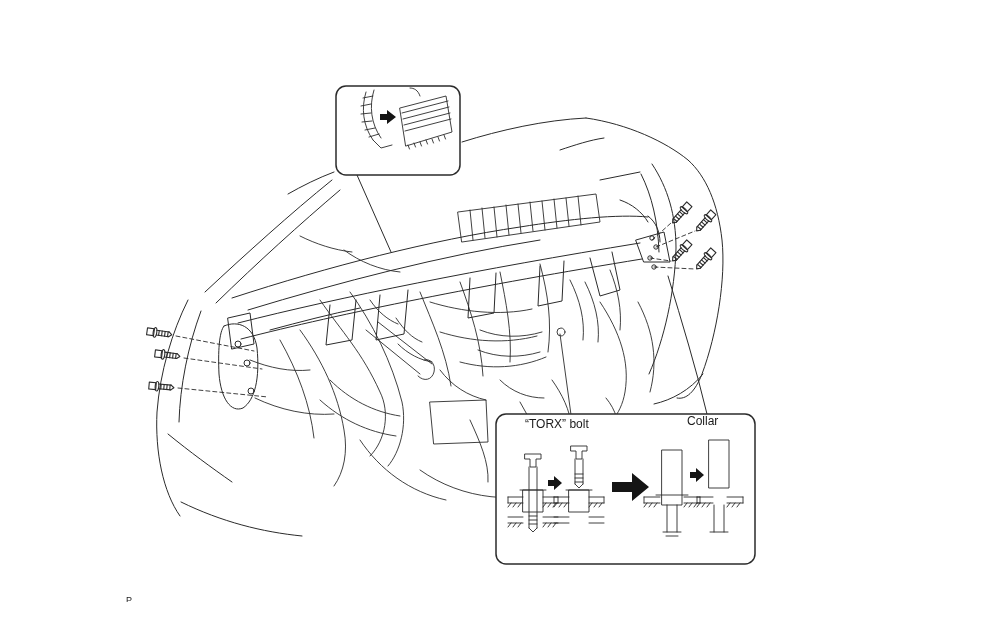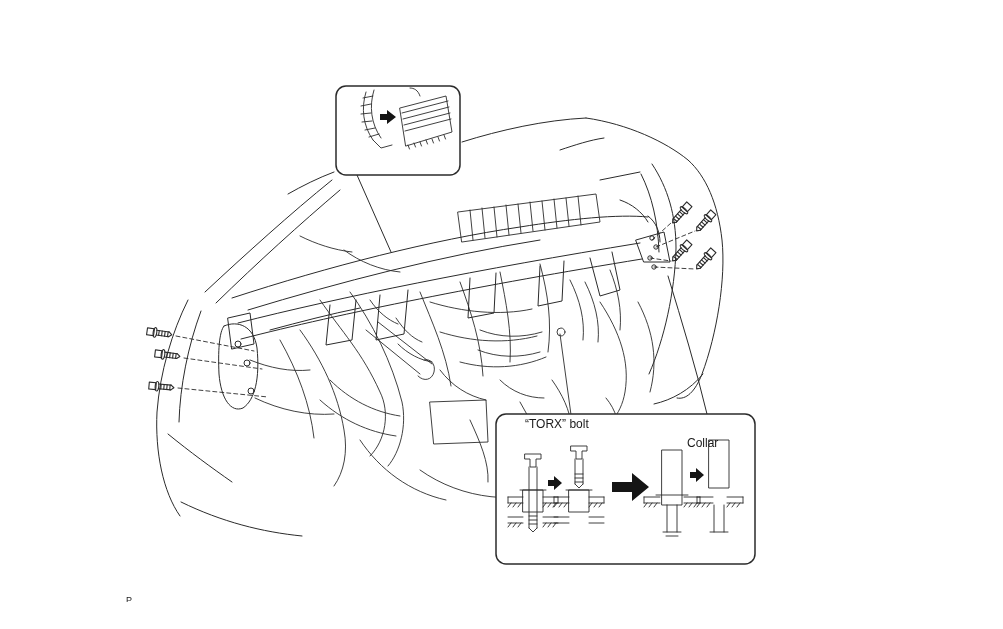--- a/index.html
+++ b/index.html
@@ -204,16 +204,16 @@
         <path d="M709,440 h20 v48 h-20 z"></path>
         <path d="M697,497 h16 M697,503 h16 M727,497 h16 M727,503 h16 M697,497 v6 M743,497 v6"></path>
         <path d="M700,503 l-3,4 M705,503 l-3,4 M710,503 l-3,4 M730,503 l-3,4 M735,503 l-3,4 M740,503 l-3,4"></path>
         <path d="M714,505 V532 M724,505 V532 M710,532 h18"></path>
       </g>
     </g>
   </svg>
 
   <div class="label" style="left:525px;top:417px;">“TORX” bolt</div>
 
-  <div class="label" style="left:687px;top:436px;">Collar</div>
+  <div class="label" style="left:687px;top:414px;">Collar</div>
 
   <div class="marker">P</div>
 </div>
 
 </body></html>

